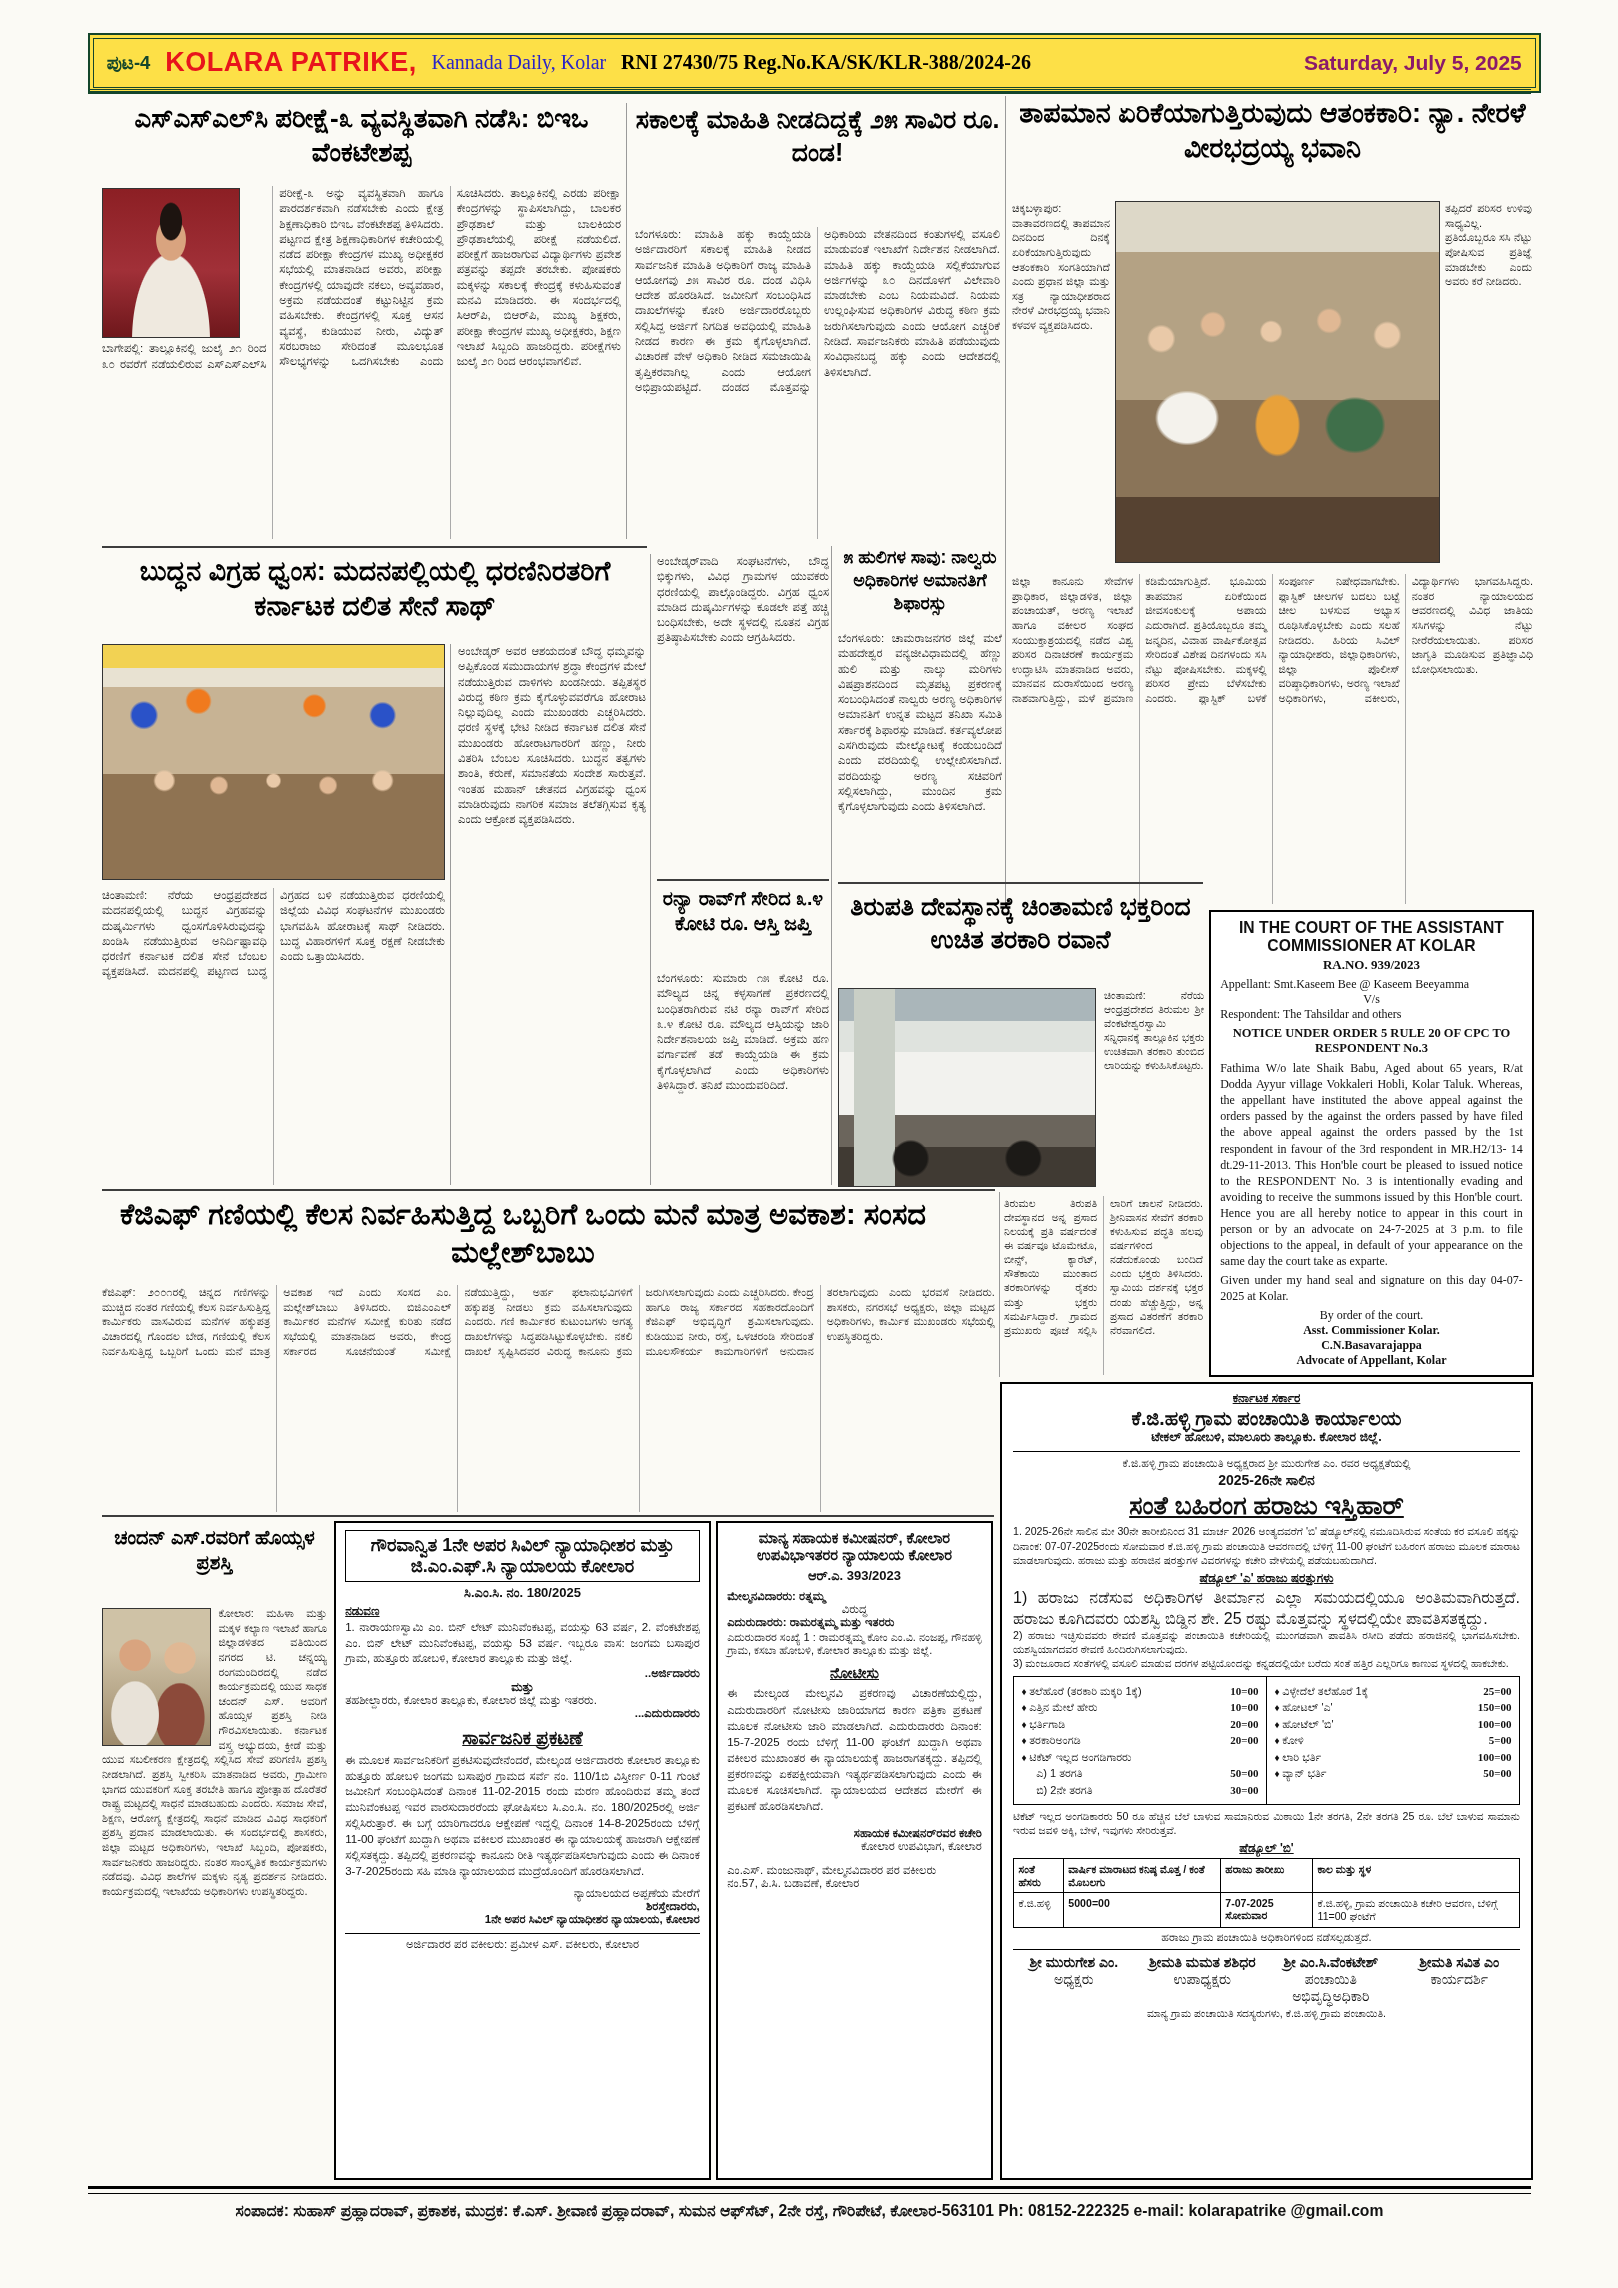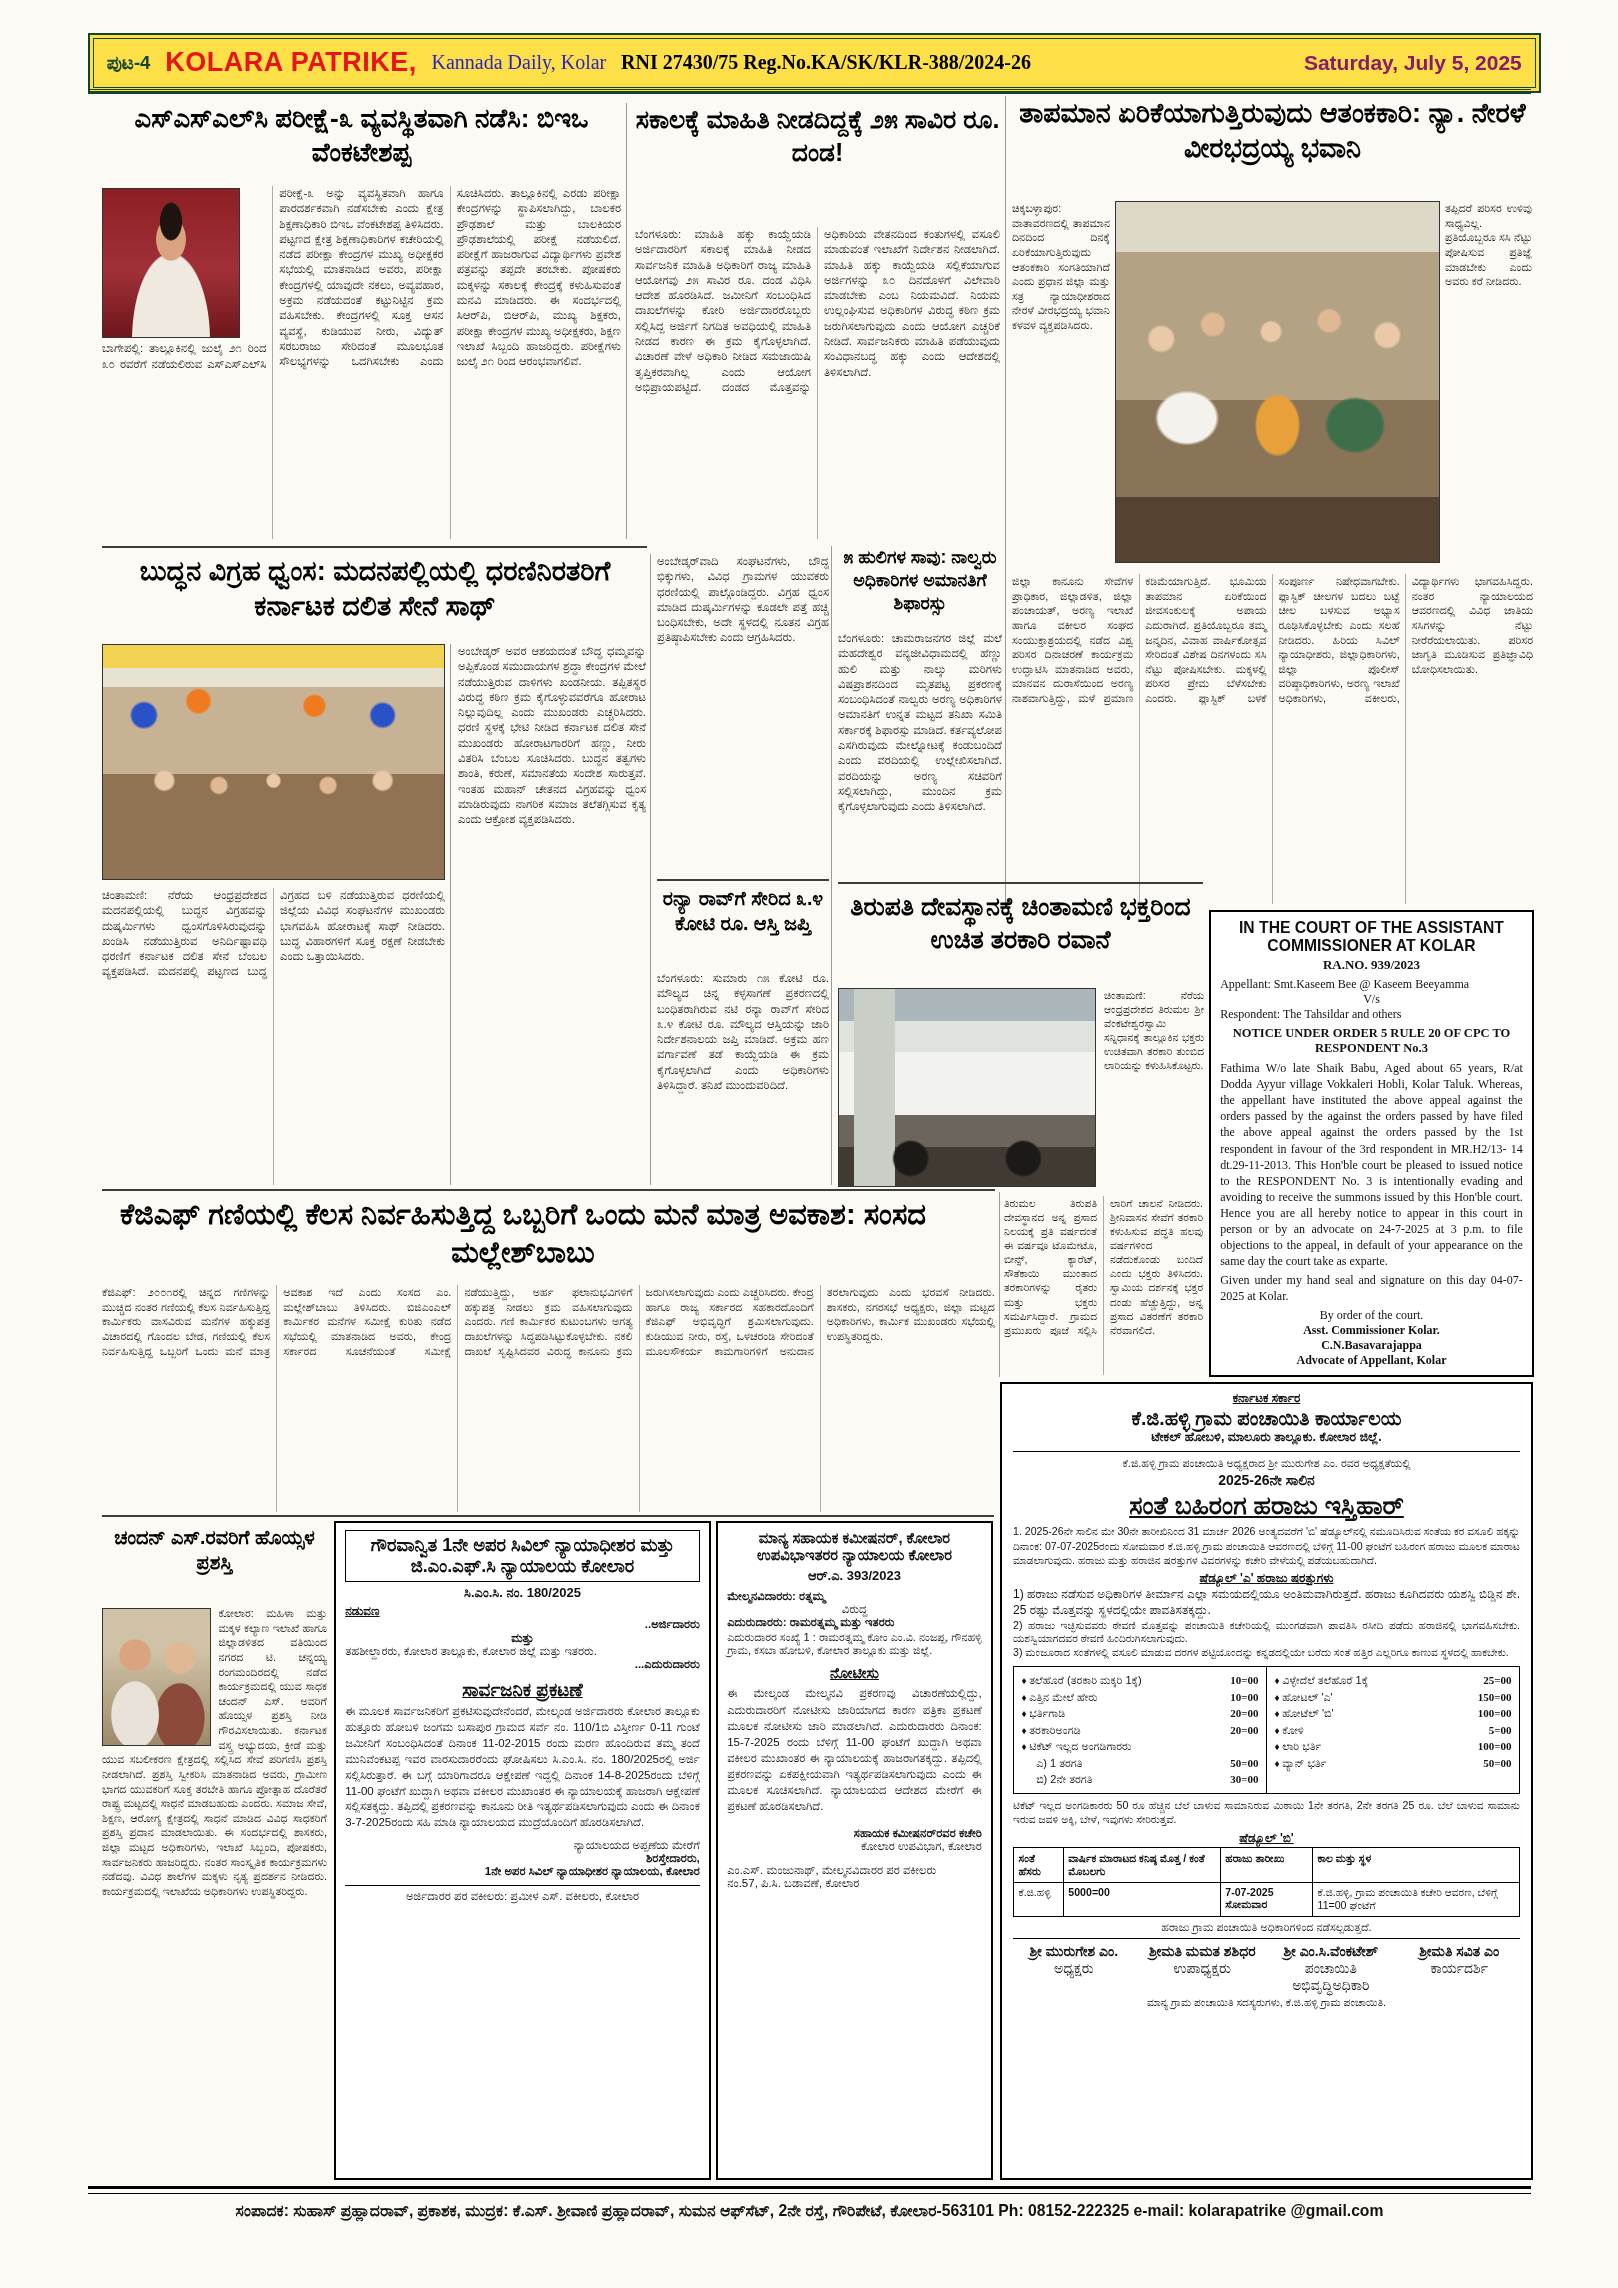--- a/index.html
+++ b/index.html
@@ -179,20 +179,21 @@
         radial-gradient(ellipse at 30% 78%, #e8e2d8 0 22%, transparent 23%),
         radial-gradient(ellipse at 72% 80%, #8c4a3a 0 22%, transparent 23%),
         linear-gradient(180deg,#cfc2a6 0 30%, #9d8a6b 100%);"></span>
     <span>ಕೋಲಾರ: ಮಹಿಳಾ ಮತ್ತು ಮಕ್ಕಳ ಕಲ್ಯಾಣ ಇಲಾಖೆ ಹಾಗೂ ಜಿಲ್ಲಾಡಳಿತದ ವತಿಯಿಂದ ನಗರದ ಟಿ. ಚನ್ನಯ್ಯ ರಂಗಮಂದಿರದಲ್ಲಿ ನಡೆದ ಕಾರ್ಯಕ್ರಮದಲ್ಲಿ ಯುವ ಸಾಧಕ ಚಂದನ್ ಎಸ್. ಅವರಿಗೆ ಹೊಯ್ಸಳ ಪ್ರಶಸ್ತಿ ನೀಡಿ ಗೌರವಿಸಲಾಯಿತು. ಕರ್ನಾಟಕ ವಸ್ತ್ರ ಅಭ್ಯುದಯ, ಕ್ರೀಡೆ ಮತ್ತು ಯುವ ಸಬಲೀಕರಣ ಕ್ಷೇತ್ರದಲ್ಲಿ ಸಲ್ಲಿಸಿದ ಸೇವೆ ಪರಿಗಣಿಸಿ ಪ್ರಶಸ್ತಿ ನೀಡಲಾಗಿದೆ. ಪ್ರಶಸ್ತಿ ಸ್ವೀಕರಿಸಿ ಮಾತನಾಡಿದ ಅವರು, ಗ್ರಾಮೀಣ ಭಾಗದ ಯುವಕರಿಗೆ ಸೂಕ್ತ ತರಬೇತಿ ಹಾಗೂ ಪ್ರೋತ್ಸಾಹ ದೊರೆತರೆ ರಾಷ್ಟ್ರ ಮಟ್ಟದಲ್ಲಿ ಸಾಧನೆ ಮಾಡಬಹುದು ಎಂದರು. ಸಮಾಜ ಸೇವೆ, ಶಿಕ್ಷಣ, ಆರೋಗ್ಯ ಕ್ಷೇತ್ರದಲ್ಲಿ ಸಾಧನೆ ಮಾಡಿದ ವಿವಿಧ ಸಾಧಕರಿಗೆ ಪ್ರಶಸ್ತಿ ಪ್ರದಾನ ಮಾಡಲಾಯಿತು. ಈ ಸಂದರ್ಭದಲ್ಲಿ ಶಾಸಕರು, ಜಿಲ್ಲಾ ಮಟ್ಟದ ಅಧಿಕಾರಿಗಳು, ಇಲಾಖೆ ಸಿಬ್ಬಂದಿ, ಪೋಷಕರು, ಸಾರ್ವಜನಿಕರು ಹಾಜರಿದ್ದರು. ನಂತರ ಸಾಂಸ್ಕೃತಿಕ ಕಾರ್ಯಕ್ರಮಗಳು ನಡೆದವು. ವಿವಿಧ ಶಾಲೆಗಳ ಮಕ್ಕಳು ನೃತ್ಯ ಪ್ರದರ್ಶನ ನೀಡಿದರು. ಕಾರ್ಯಕ್ರಮದಲ್ಲಿ ಇಲಾಖೆಯ ಅಧಿಕಾರಿಗಳು ಉಪಸ್ಥಿತರಿದ್ದರು.</span>
   </div>
 
   <div class="abs nbox clip" style="left:334px;top:1521px;width:377px;height:659px;">
     <div class="inner-title" style="font-size:18px;">ಗೌರವಾನ್ವಿತ 1ನೇ ಅಪರ ಸಿವಿಲ್ ನ್ಯಾಯಾಧೀಶರ ಮತ್ತು ಜಿ.ಎಂ.ಎಫ್.ಸಿ ನ್ಯಾಯಾಲಯ ಕೋಲಾರ</div>
     <div class="b ctr" style="font-size:13px;margin-top:3.7px;">ಸಿ.ಎಂ.ಸಿ. ನಂ. 180/2025</div>
     <div class="b u" style="font-size:12px;margin-top:2.8px;">ನಡುವಣ</div>
+    <div class="jt" style="font-size:11.5px;line-height:1.35;margin-top:1.8px;">1. ನಾರಾಯಣಸ್ವಾಮಿ ಎಂ. ಬಿನ್ ಲೇಟ್ ಮುನಿವೆಂಕಟಪ್ಪ, ವಯಸ್ಸು 63 ವರ್ಷ, 2. ವೆಂಕಟೇಶಪ್ಪ ಎಂ. ಬಿನ್ ಲೇಟ್ ಮುನಿವೆಂಕಟಪ್ಪ, ವಯಸ್ಸು 53 ವರ್ಷ. ಇಬ್ಬರೂ ವಾಸ: ಜಂಗಮ ಬಸಾಪುರ ಗ್ರಾಮ, ಹುತ್ತೂರು ಹೋಬಳಿ, ಕೋಲಾರ ತಾಲ್ಲೂಕು ಮತ್ತು ಜಿಲ್ಲೆ.</div>
     <div class="rgt b" style="font-size:11.5px;">..ಅರ್ಜಿದಾರರು</div>
     <div class="ctr b" style="font-size:12px;">ಮತ್ತು</div>
     <div class="jt" style="font-size:11.5px;">ತಹಶೀಲ್ದಾರರು, ಕೋಲಾರ ತಾಲ್ಲೂಕು, ಕೋಲಾರ ಜಿಲ್ಲೆ ಮತ್ತು ಇತರರು.</div>
     <div class="rgt b" style="font-size:11.5px;">...ಎದುರುದಾರರು</div>
     <div class="ctr b u" style="font-size:18.5px;margin:7.4px 0 3.7px;">ಸಾರ್ವಜನಿಕ ಪ್ರಕಟಣೆ</div>
     <div class="jt" style="font-size:11.5px;line-height:1.38;">ಈ ಮೂಲಕ ಸಾರ್ವಜನಿಕರಿಗೆ ಪ್ರಕಟಿಸುವುದೇನೆಂದರೆ, ಮೇಲ್ಕಂಡ ಅರ್ಜಿದಾರರು ಕೋಲಾರ ತಾಲ್ಲೂಕು ಹುತ್ತೂರು ಹೋಬಳಿ ಜಂಗಮ ಬಸಾಪುರ ಗ್ರಾಮದ ಸರ್ವೆ ನಂ. 110/1ಬಿ ವಿಸ್ತೀರ್ಣ 0-11 ಗುಂಟೆ ಜಮೀನಿಗೆ ಸಂಬಂಧಿಸಿದಂತೆ ದಿನಾಂಕ 11-02-2015 ರಂದು ಮರಣ ಹೊಂದಿರುವ ತಮ್ಮ ತಂದೆ ಮುನಿವೆಂ‌ಕಟಪ್ಪ ಇವರ ವಾರಸುದಾರರೆಂದು ಘೋಷಿಸಲು ಸಿ.ಎಂ.ಸಿ. ನಂ. 180/2025ರಲ್ಲಿ ಅರ್ಜಿ ಸಲ್ಲಿಸಿರುತ್ತಾರೆ. ಈ ಬಗ್ಗೆ ಯಾರಿಗಾದರೂ ಆಕ್ಷೇಪಣೆ ಇದ್ದಲ್ಲಿ ದಿನಾಂಕ 14-8-2025ರಂದು ಬೆಳಿಗ್ಗೆ 11-00 ಘಂಟೆಗೆ ಖುದ್ದಾಗಿ ಅಥವಾ ವಕೀಲರ ಮುಖಾಂತರ ಈ ನ್ಯಾಯಾಲಯಕ್ಕೆ ಹಾಜರಾಗಿ ಆಕ್ಷೇಪಣೆ ಸಲ್ಲಿಸತಕ್ಕದ್ದು. ತಪ್ಪಿದಲ್ಲಿ ಪ್ರಕರಣವನ್ನು ಕಾನೂನು ರೀತಿ ಇತ್ಯರ್ಥಪಡಿಸಲಾಗುವುದು ಎಂದು ಈ ದಿನಾಂಕ 3-7-2025ರಂದು ಸಹಿ ಮಾಡಿ ನ್ಯಾಯಾಲಯದ ಮುದ್ರೆಯೊಂದಿಗೆ ಹೊರಡಿಸಲಾಗಿದೆ.</div>
     <div class="rgt" style="font-size:11.5px;margin-top:7.4px;">ನ್ಯಾಯಾಲಯದ ಅಪ್ಪಣೆಯ ಮೇರೆಗೆ</div>
     <div class="rgt b" style="font-size:11.5px;">ಶಿರಸ್ತೇದಾರರು,</div>
     <div class="rgt b" style="font-size:11.5px;">1ನೇ ಅಪರ ಸಿವಿಲ್ ನ್ಯಾಯಾಧೀಶರ ನ್ಯಾಯಾಲಯ, ಕೋಲಾರ</div>
     <div class="ctr" style="font-size:11.5px;margin-top:7.4px;border-top:0.9px solid #000;padding-top:3.7px;">ಅರ್ಜಿದಾರರ ಪರ ವಕೀಲರು: ಪ್ರಮೀಳ ಎಸ್. ವಕೀಲರು, ಕೋಲಾರ</div>
@@ -216,21 +217,21 @@
   <div class="abs nbox clip" style="left:1000px;top:1382px;width:533px;height:798px;padding:7.4px 11px;">
     <div class="ctr b u" style="font-size:12px;">ಕರ್ನಾಟಕ ಸರ್ಕಾರ</div>
     <div class="ctr b" style="font-size:19.4px;margin-top:1.8px;">ಕೆ.ಜಿ.ಹಳ್ಳಿ ಗ್ರಾಮ ಪಂಚಾಯಿತಿ ಕಾರ್ಯಾಲಯ</div>
     <div class="ctr b" style="font-size:12.5px;">ಟೇಕಲ್ ಹೋಬಳಿ, ಮಾಲೂರು ತಾಲ್ಲೂಕು. ಕೋಲಾರ ಜಿಲ್ಲೆ.</div>
     <div style="border-top:1.8px solid #000;margin:5.5px 0;"></div>
     <div class="ctr" style="font-size:11px;">ಕೆ.ಜಿ.ಹಳ್ಳಿ ಗ್ರಾಮ ಪಂಚಾಯಿತಿ ಅಧ್ಯಕ್ಷರಾದ ಶ್ರೀ ಮುರುಗೇಶ ಎಂ. ರವರ ಅಧ್ಯಕ್ಷತೆಯಲ್ಲಿ</div>
     <div class="ctr b" style="font-size:14px;margin-top:1.8px;">2025-26ನೇ ಸಾಲಿನ</div>
     <div class="ctr b" style="font-size:25px;margin:1.8px 0 3.7px;text-decoration:underline;">ಸಂತೆ ಬಹಿರಂಗ ಹರಾಜು ಇಸ್ತಿಹಾರ್</div>
     <div class="jt" style="font-size:10.6px;line-height:1.35;">1. 2025-26ನೇ ಸಾಲಿನ ಮೇ 30ನೇ ತಾರೀಖಿನಿಂದ 31 ಮಾರ್ಚ 2026 ಅಂತ್ಯದವರೆಗೆ 'ಬಿ' ಷೆಡ್ಯೂಲ್‌ನಲ್ಲಿ ನಮೂದಿಸಿರುವ ಸಂತೆಯ ಕರ ವಸೂಲಿ ಹಕ್ಕನ್ನು ದಿನಾಂಕ: 07-07-2025ರಂದು ಸೋಮವಾರ ಕೆ.ಜಿ.ಹಳ್ಳಿ ಗ್ರಾಮ ಪಂಚಾಯಿತಿ ಆವರಣದಲ್ಲಿ ಬೆಳಿಗ್ಗೆ 11-00 ಘಂಟೆಗೆ ಬಹಿರಂಗ ಹರಾಜು ಮೂಲಕ ಮಾರಾಟ ಮಾಡಲಾಗುವುದು. ಹರಾಜು ಮತ್ತು ಹರಾಜಿನ ಷರತ್ತುಗಳ ವಿವರಗಳನ್ನು ಕಚೇರಿ ವೇಳೆಯಲ್ಲಿ ಪಡೆಯಬಹುದಾಗಿದೆ.</div>
     <div class="ctr b u" style="font-size:12px;margin:3.7px 0 1.8px;">ಷೆಡ್ಯೂಲ್ 'ಎ' ಹರಾಜು ಷರತ್ತುಗಳು</div>
-    <div class="jt" style="font-size:12px;line-height:1.32;">1) ಹರಾಜು ನಡೆಸುವ ಅಧಿಕಾರಿಗಳ ತೀರ್ಮಾನ ಎಲ್ಲಾ ಸಮಯದಲ್ಲಿಯೂ ಅಂತಿಮವಾಗಿರುತ್ತದೆ. ಹರಾಜು ಕೂಗಿದವರು ಯಶಸ್ವಿ ಬಿಡ್ಡಿನ ಶೇ. 25 ರಷ್ಟು ಮೊತ್ತವನ್ನು ಸ್ಥಳದಲ್ಲಿಯೇ ಪಾವತಿಸತಕ್ಕದ್ದು.</div>
+    <div class="jt" style="font-size:16px;line-height:1.32;">1) ಹರಾಜು ನಡೆಸುವ ಅಧಿಕಾರಿಗಳ ತೀರ್ಮಾನ ಎಲ್ಲಾ ಸಮಯದಲ್ಲಿಯೂ ಅಂತಿಮವಾಗಿರುತ್ತದೆ. ಹರಾಜು ಕೂಗಿದವರು ಯಶಸ್ವಿ ಬಿಡ್ಡಿನ ಶೇ. 25 ರಷ್ಟು ಮೊತ್ತವನ್ನು ಸ್ಥಳದಲ್ಲಿಯೇ ಪಾವತಿಸತಕ್ಕದ್ದು.</div>
     <div class="jt" style="font-size:10.6px;line-height:1.32;">2) ಹರಾಜು ಇಚ್ಛಿಸುವವರು ಠೇವಣಿ ಮೊತ್ತವನ್ನು ಪಂಚಾಯಿತಿ ಕಚೇರಿಯಲ್ಲಿ ಮುಂಗಡವಾಗಿ ಪಾವತಿಸಿ ರಸೀದಿ ಪಡೆದು ಹರಾಜಿನಲ್ಲಿ ಭಾಗವಹಿಸಬೇಕು. ಯಶಸ್ವಿಯಾಗದವರ ಠೇವಣಿ ಹಿಂದಿರುಗಿಸಲಾಗುವುದು.</div>
     <div class="jt" style="font-size:10.6px;line-height:1.32;">3) ಮಂಜೂರಾದ ಸಂತೆಗಳಲ್ಲಿ ವಸೂಲಿ ಮಾಡುವ ದರಗಳ ಪಟ್ಟಿಯೊಂದನ್ನು ಕನ್ನಡದಲ್ಲಿಯೇ ಬರೆದು ಸಂತೆ ಹತ್ತಿರ ಎಲ್ಲರಿಗೂ ಕಾಣುವ ಸ್ಥಳದಲ್ಲಿ ಹಾಕಬೇಕು.</div>
 
     <div class="fee-wrap" style="margin-top:5.5px;">
       <div class="fee-col">
         <div class="fee-row dia">
             <span class="lbl">ತಲೆಹೊರೆ (ತರಕಾರಿ ಮಕ್ಕರಿ 1ಕ್ಕೆ)</span>
             <span class="amt">10=00</span>
           </div>
         <div class="fee-row dia">

